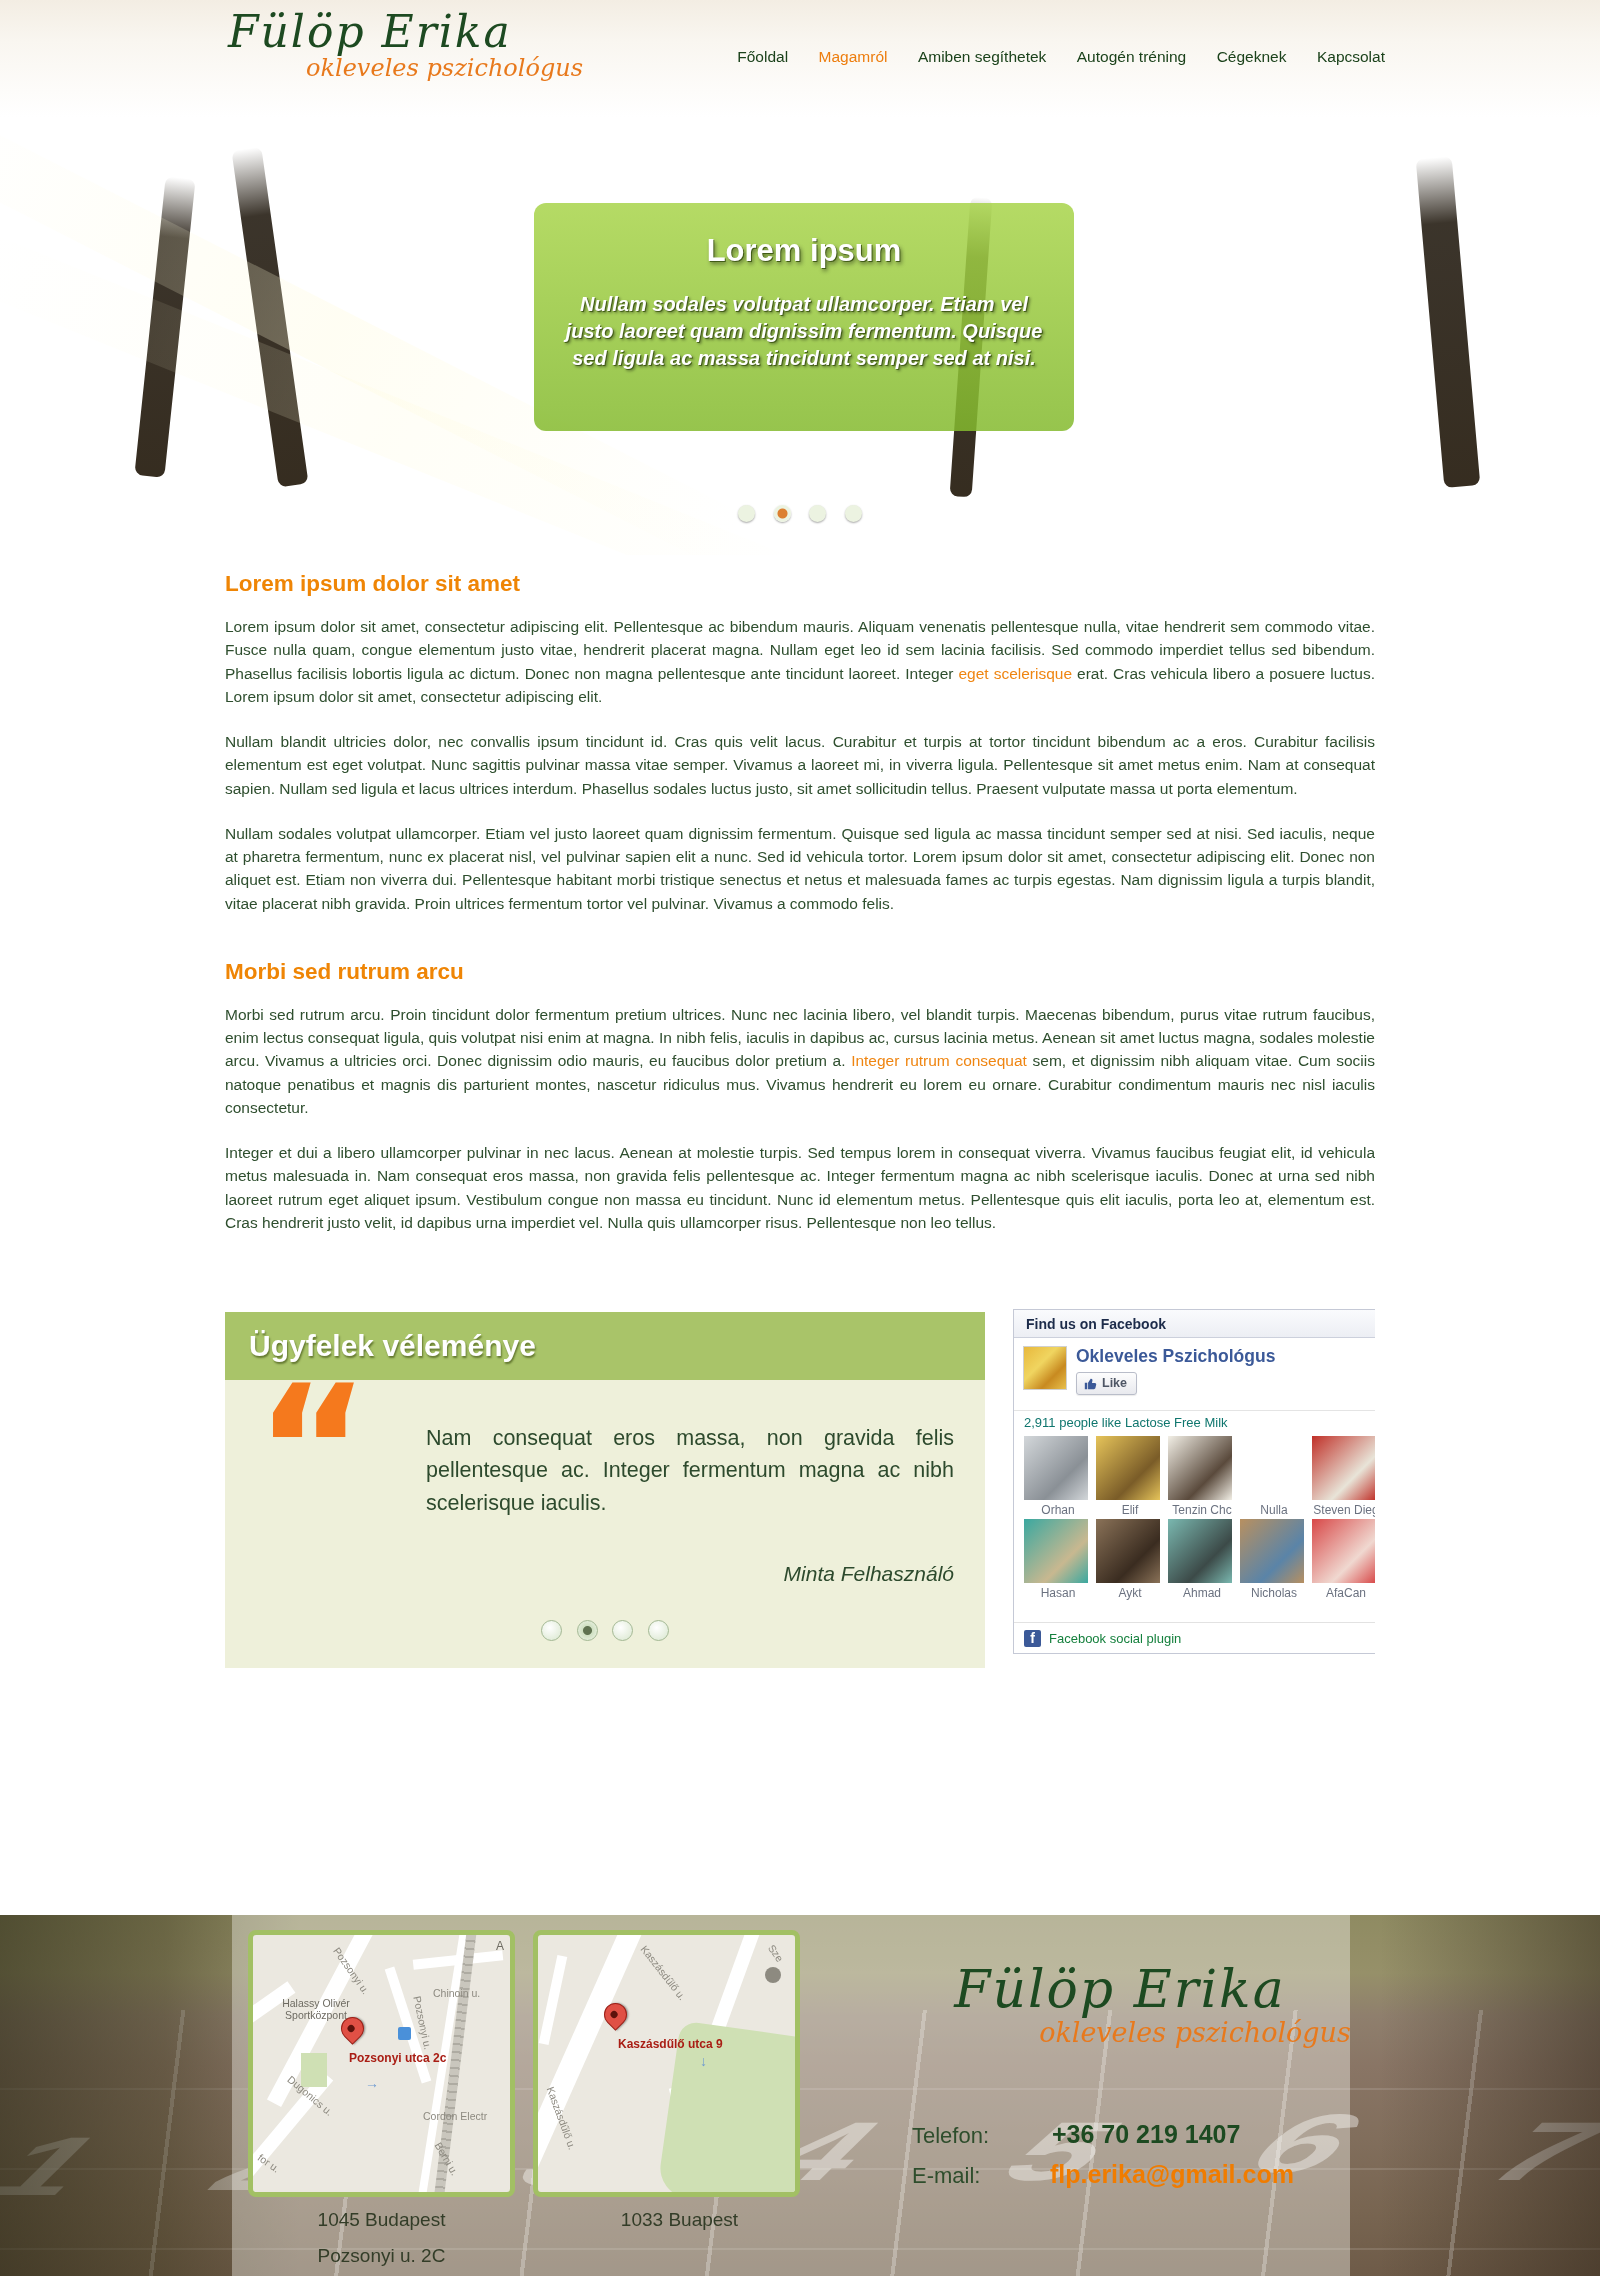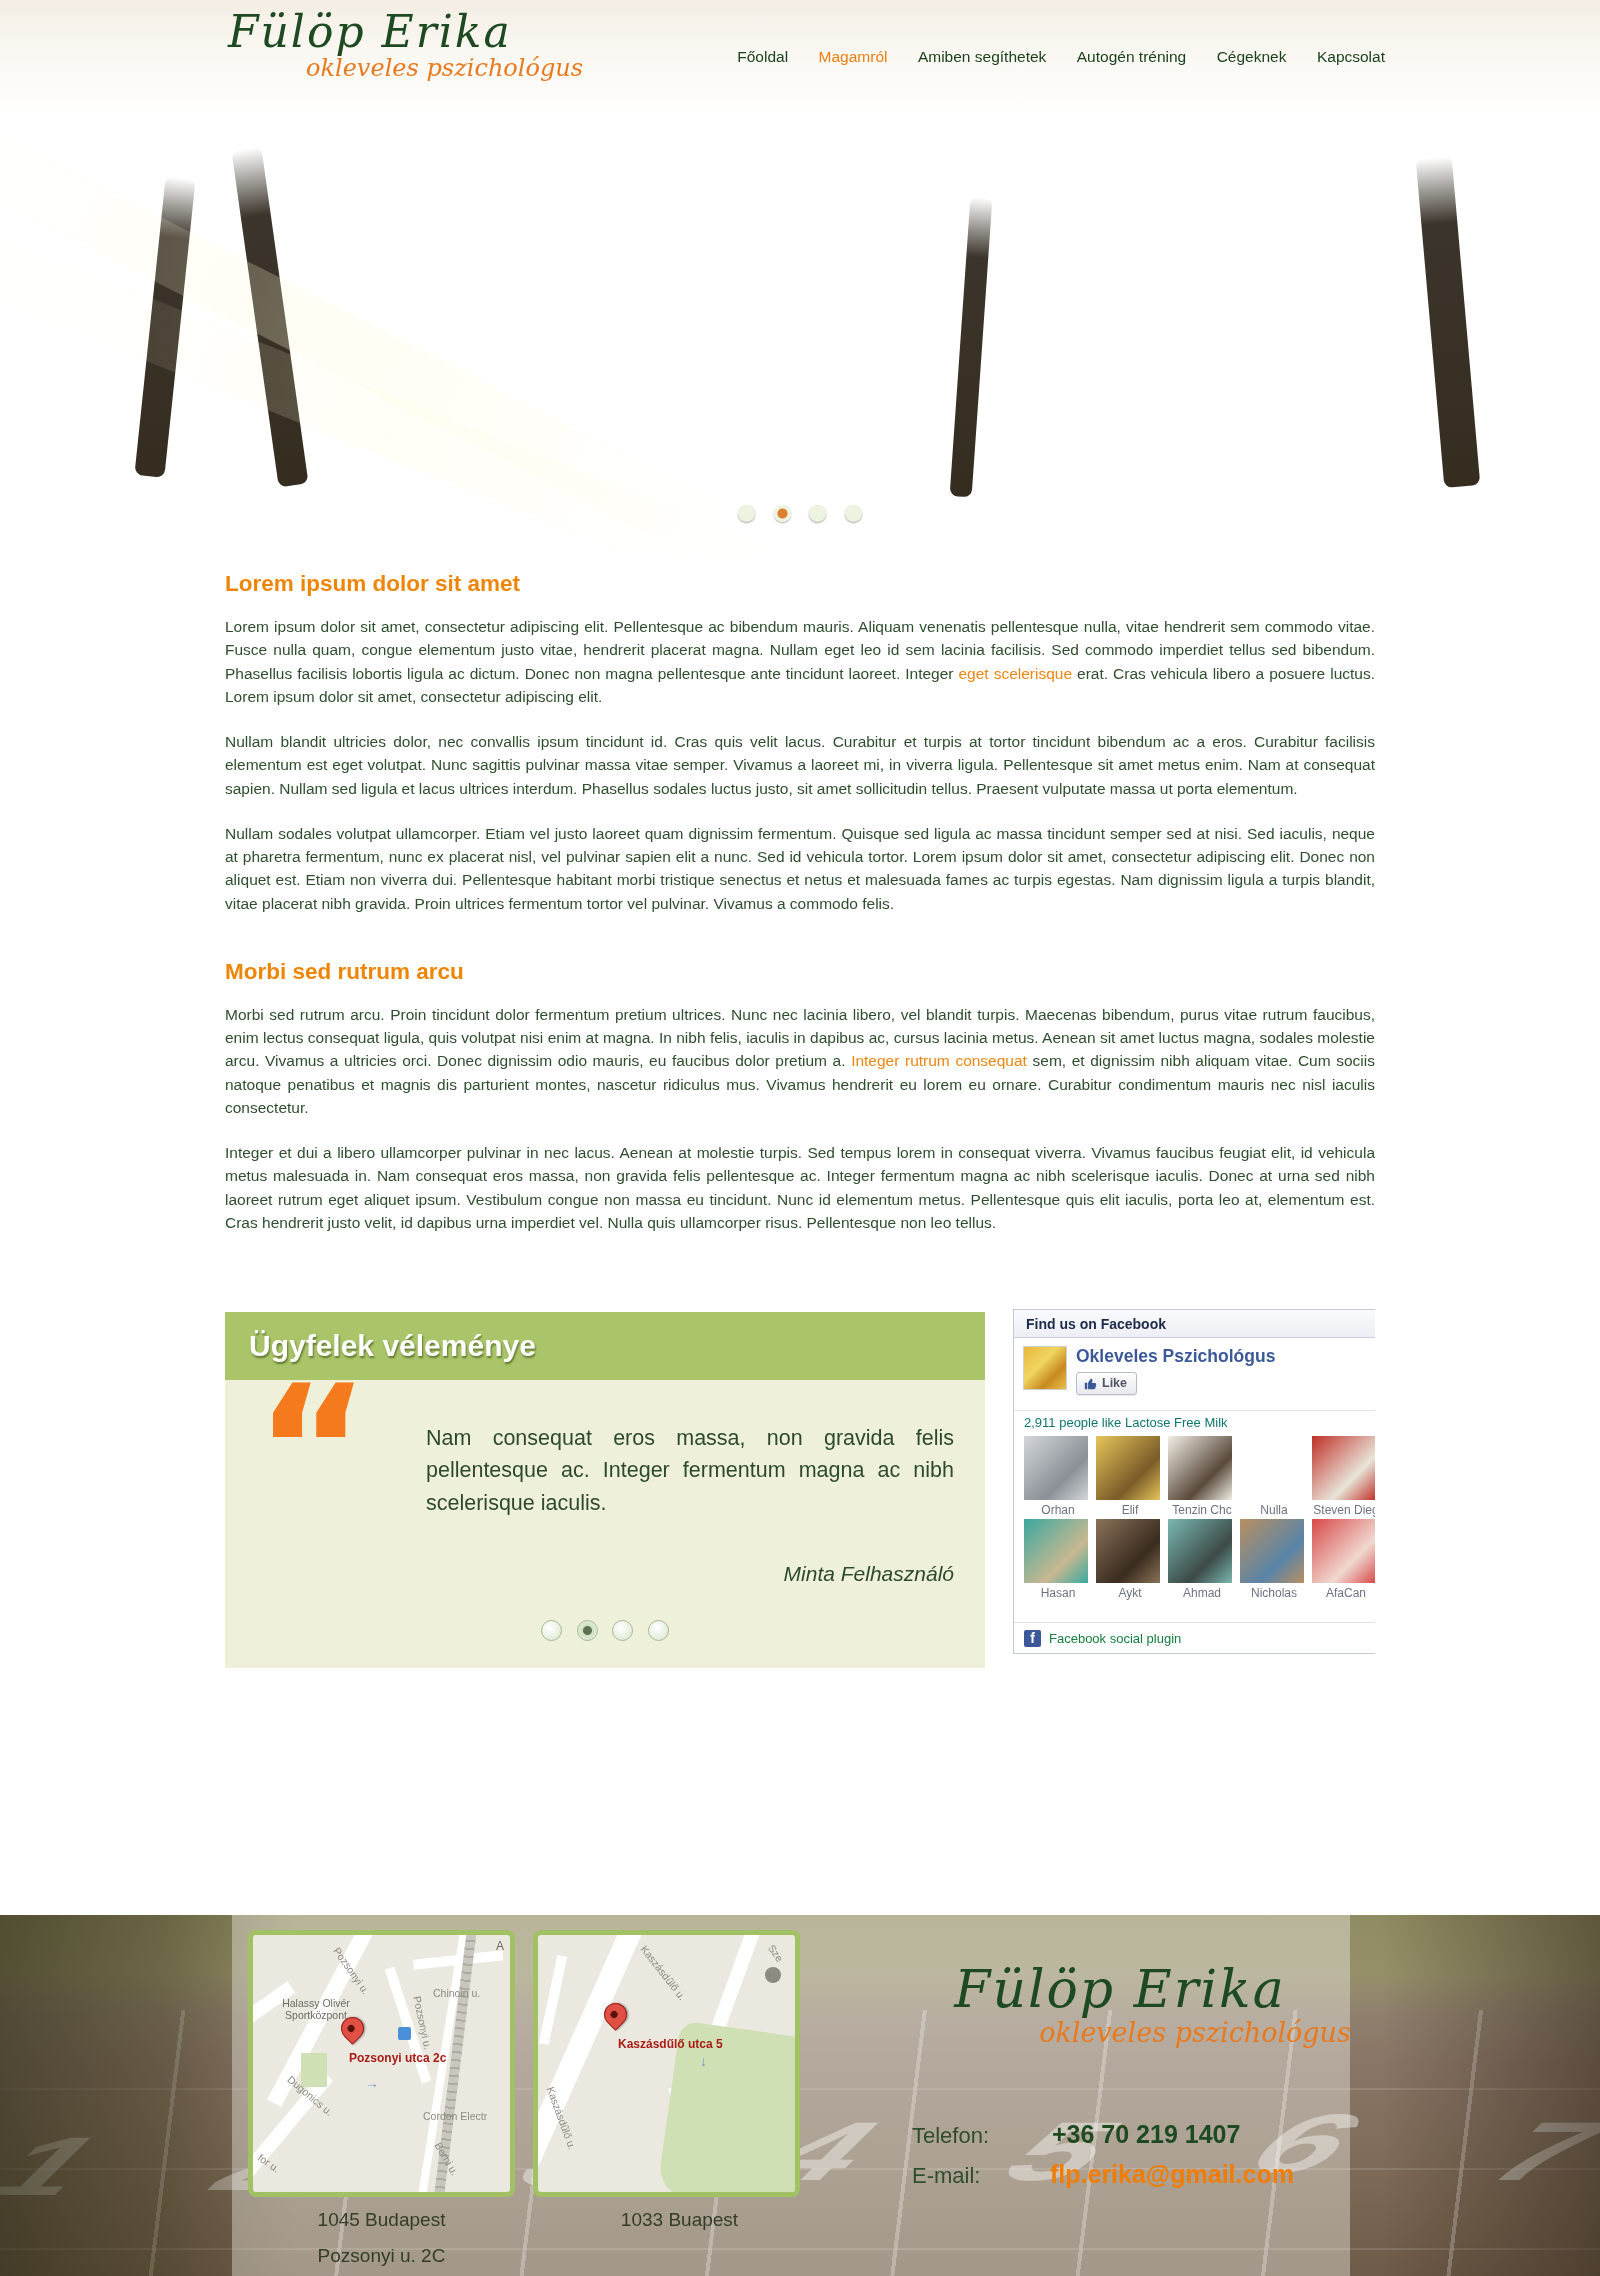--- a/index.html
+++ b/index.html
@@ -144,20 +144,24 @@
   </nav>
 </div>
 
 <div class="hero">
   <div class="trunk" style="left:150px;top:60px;transform:rotate(6deg);"></div>
   <div class="trunk" style="left:255px;top:30px;transform:rotate(-8deg);height:340px;"></div>
   <div class="trunk" style="left:960px;top:80px;transform:rotate(4deg);width:22px;"></div>
   <div class="trunk" style="left:1430px;top:40px;transform:rotate(-5deg);width:36px;height:330px;"></div>
   <div class="ray" style="left:-120px;top:190px;"></div>
   <div class="ray" style="left:-60px;top:280px;transform:rotate(22deg);opacity:.7;"></div>
+  <div class="hero-panel">
+    <div class="hero-title">Lorem ipsum</div>
+    <div class="hero-text">Nullam sodales volutpat ullamcorper. Etiam vel justo laoreet quam dignissim fermentum. Quisque sed ligula ac massa tincidunt semper sed at nisi.</div>
+  </div>
   <div class="hero-dots">
     <span class="hero-dot"></span>
     <span class="hero-dot active"></span>
     <span class="hero-dot"></span>
     <span class="hero-dot"></span>
   </div>
 </div>
 
 <div class="main">
   <section>
@@ -304,21 +308,21 @@
     <div class="road" style="left:185px;top:-40px;width:14px;height:200px;transform:rotate(20deg);"></div>
     <div class="road" style="left:150px;top:150px;width:12px;height:160px;transform:rotate(-14deg);"></div>
     <div class="road" style="left:10px;top:20px;width:10px;height:90px;transform:rotate(12deg);"></div>
     <div class="park" style="left:130px;top:95px;width:150px;height:175px;transform:rotate(8deg);border-radius:18px 4px 4px 30px;"></div>
     <div class="map-label" style="left:110px;top:8px;transform:rotate(52deg);transform-origin:0 0;">Kaszásdűlő u.</div>
     <div class="map-label" style="left:18px;top:150px;transform:rotate(70deg);transform-origin:0 0;">Kaszásdűlő u.</div>
     <div class="map-label" style="right:10px;top:12px;transform:rotate(55deg);">Sze</div>
     <div class="mail-icon" style="right:14px;top:32px;"></div>
     <div class="blue-arrow" style="left:162px;top:118px;">↓</div>
     <div class="pin" style="left:66px;top:68px;"></div>
-    <div class="map-label red" style="left:80px;top:102px;">Kaszásdűlő utca 5</div>
+    <div class="map-label red" style="left:80px;top:102px;">Kaszásdűlő utca 9</div>
   </div>
   <div class="map-addr" style="left:546px;top:294px;">1033 Buapest</div>
   <div class="map-addr" style="left:533px;top:330px;margin-top:40px;">Kaszásdűlő u. 5</div>
 
   <div class="footer-logo">
     <div class="logo-name">Fülöp Erika</div>
     <div class="logo-sub">okleveles pszichológus</div>
   </div>
   <div class="contact-label" style="left:912px;top:208px;">Telefon:</div>
   <div class="contact-value phone-value" style="left:1052px;top:205px;">+36 70 219 1407</div>

